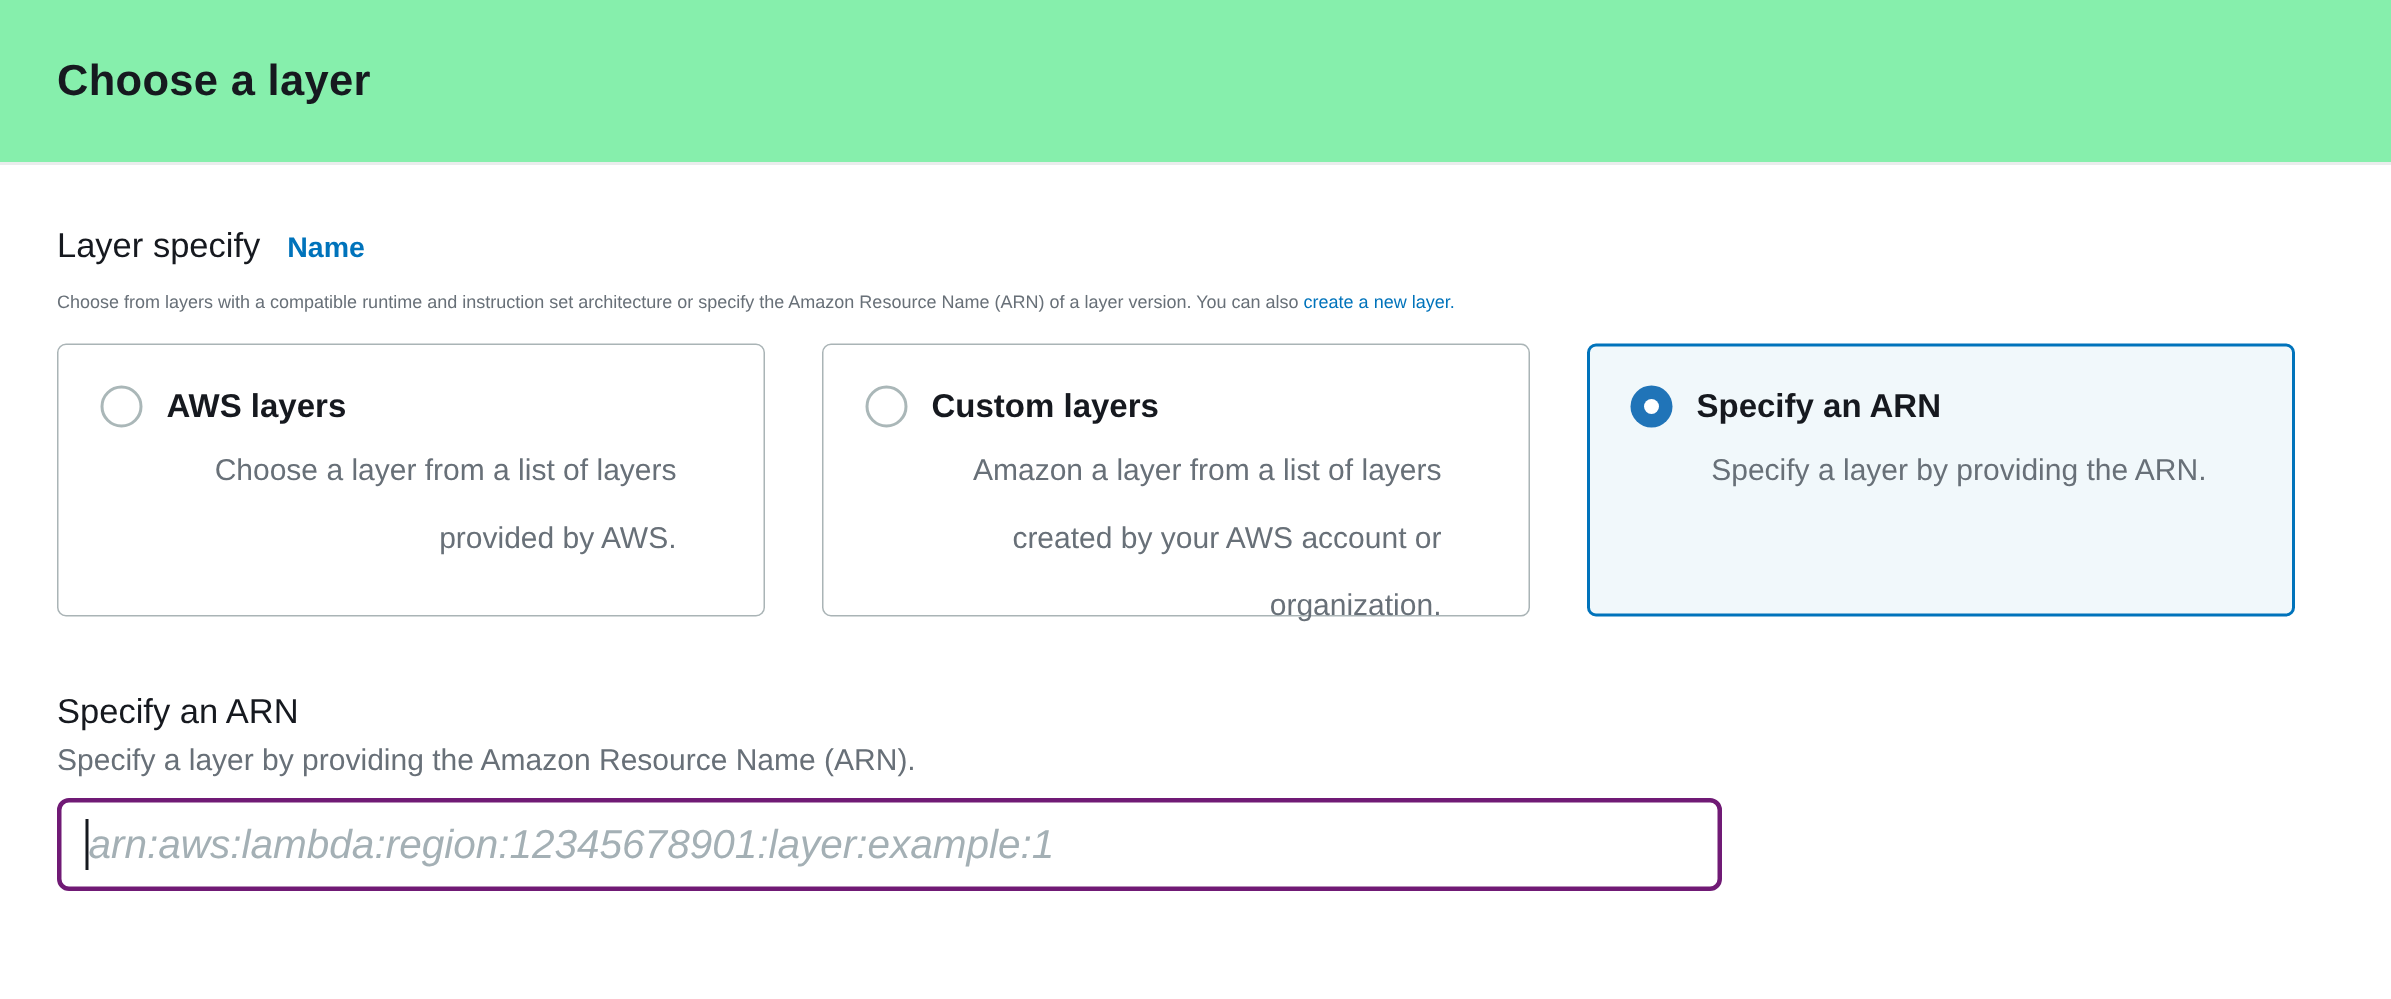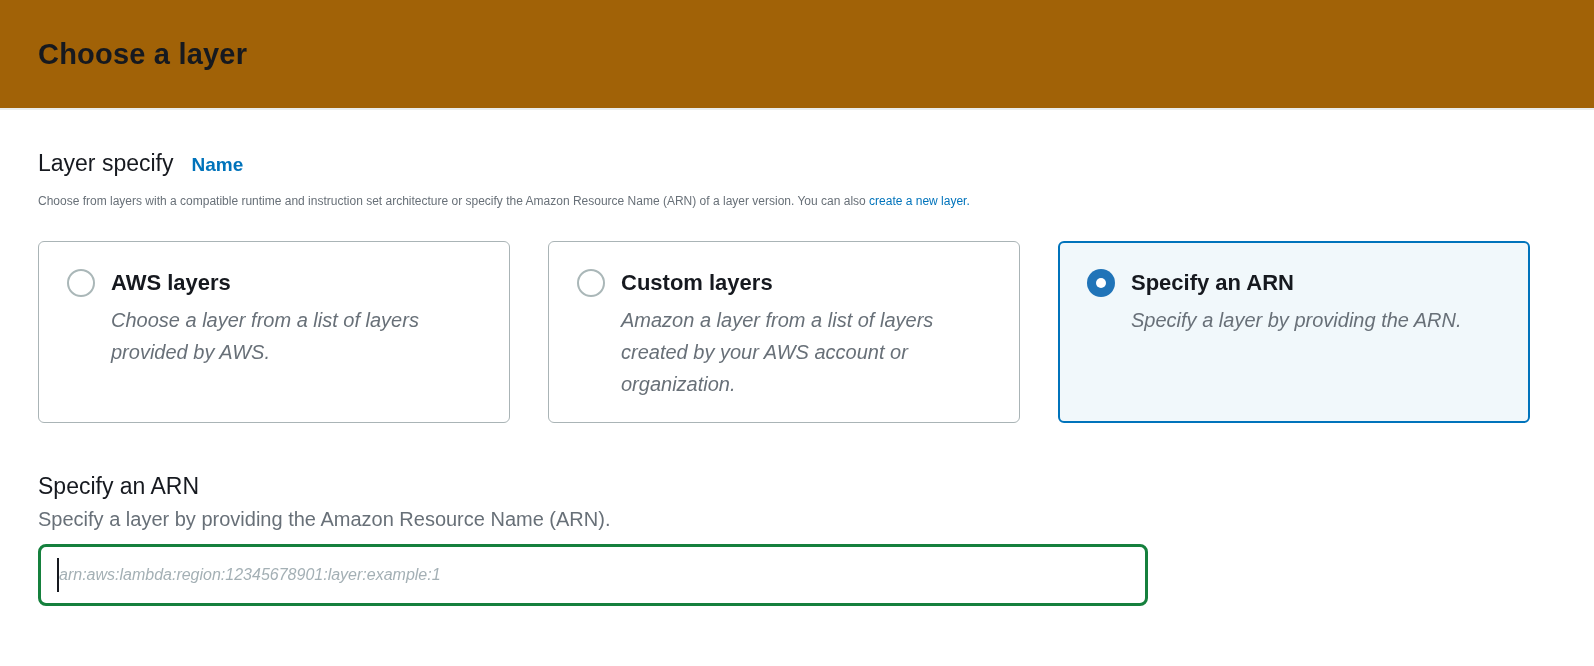--- a/index.html
+++ b/index.html
@@ -7,21 +7,21 @@
   body {
     width: 1594px;
     height: 666px;
     overflow: hidden;
     font-family: "Liberation Sans", sans-serif;
     color: #16191f;
   }
 
   
   .panel-header {
-    background: #a16207;
+    background: #86efac;
     border-bottom: 2px solid #eaeded;
     height: 110px;
     display: flex;
     align-items: center;
     padding: 0 38px;
   }
   .panel-header h1 {
     font-size: 29px;
     font-weight: 700;
     color: #16191f;
@@ -57,23 +57,24 @@
     max-width: 1470px;
   }
   .text-link {
     color: #0073bb;
     text-decoration: none;
     cursor: pointer;
   }
 
   
   .tiles {
-    margin-top: 24px;
+    margin-top: 12px;
     display: flex;
     gap: 38px;
+    text-align: right;
   }
   .tile {
     flex: 1 1 0;
     height: 182px;
     background: #ffffff;
     border: 1px solid #aab4b6;
     border-radius: 6px;
     padding: 27px 28px;
     cursor: pointer;
   }
@@ -110,24 +111,23 @@
     background: #ffffff;
   }
   .tile-title {
     font-size: 22px;
     font-weight: 700;
     color: #16191f;
   }
   .tile-desc {
     margin: 7px 0 0 44px;
     font-size: 20px;
-    line-height: 32px;
+    line-height: 45px;
     color: #687078;
     max-width: 340px;
-    font-style: italic;
   }
 
   
   .arn-section {
     margin-top: 50px;
   }
   .arn-title {
     font-size: 23px;
     color: #16191f;
   }
@@ -143,24 +143,24 @@
     gap: 40px;
   }
   .arn-input-wrap {
     position: relative;
     width: 1110px;
     flex: none;
   }
   .arn-input {
     width: 100%;
     height: 62px;
-    border: 3px solid #15803d;
+    border: 3px solid #701a75;
     border-radius: 8px;
     padding: 0 18px;
-    font-size: 16px;
+    font-size: 27px;
     font-family: "Liberation Sans", sans-serif;
     color: #16191f;
     outline: none;
     background: #ffffff;
   }
   .arn-input::placeholder {
     color: #a4b0b5;
     font-style: italic;
     opacity: 1;
   }

